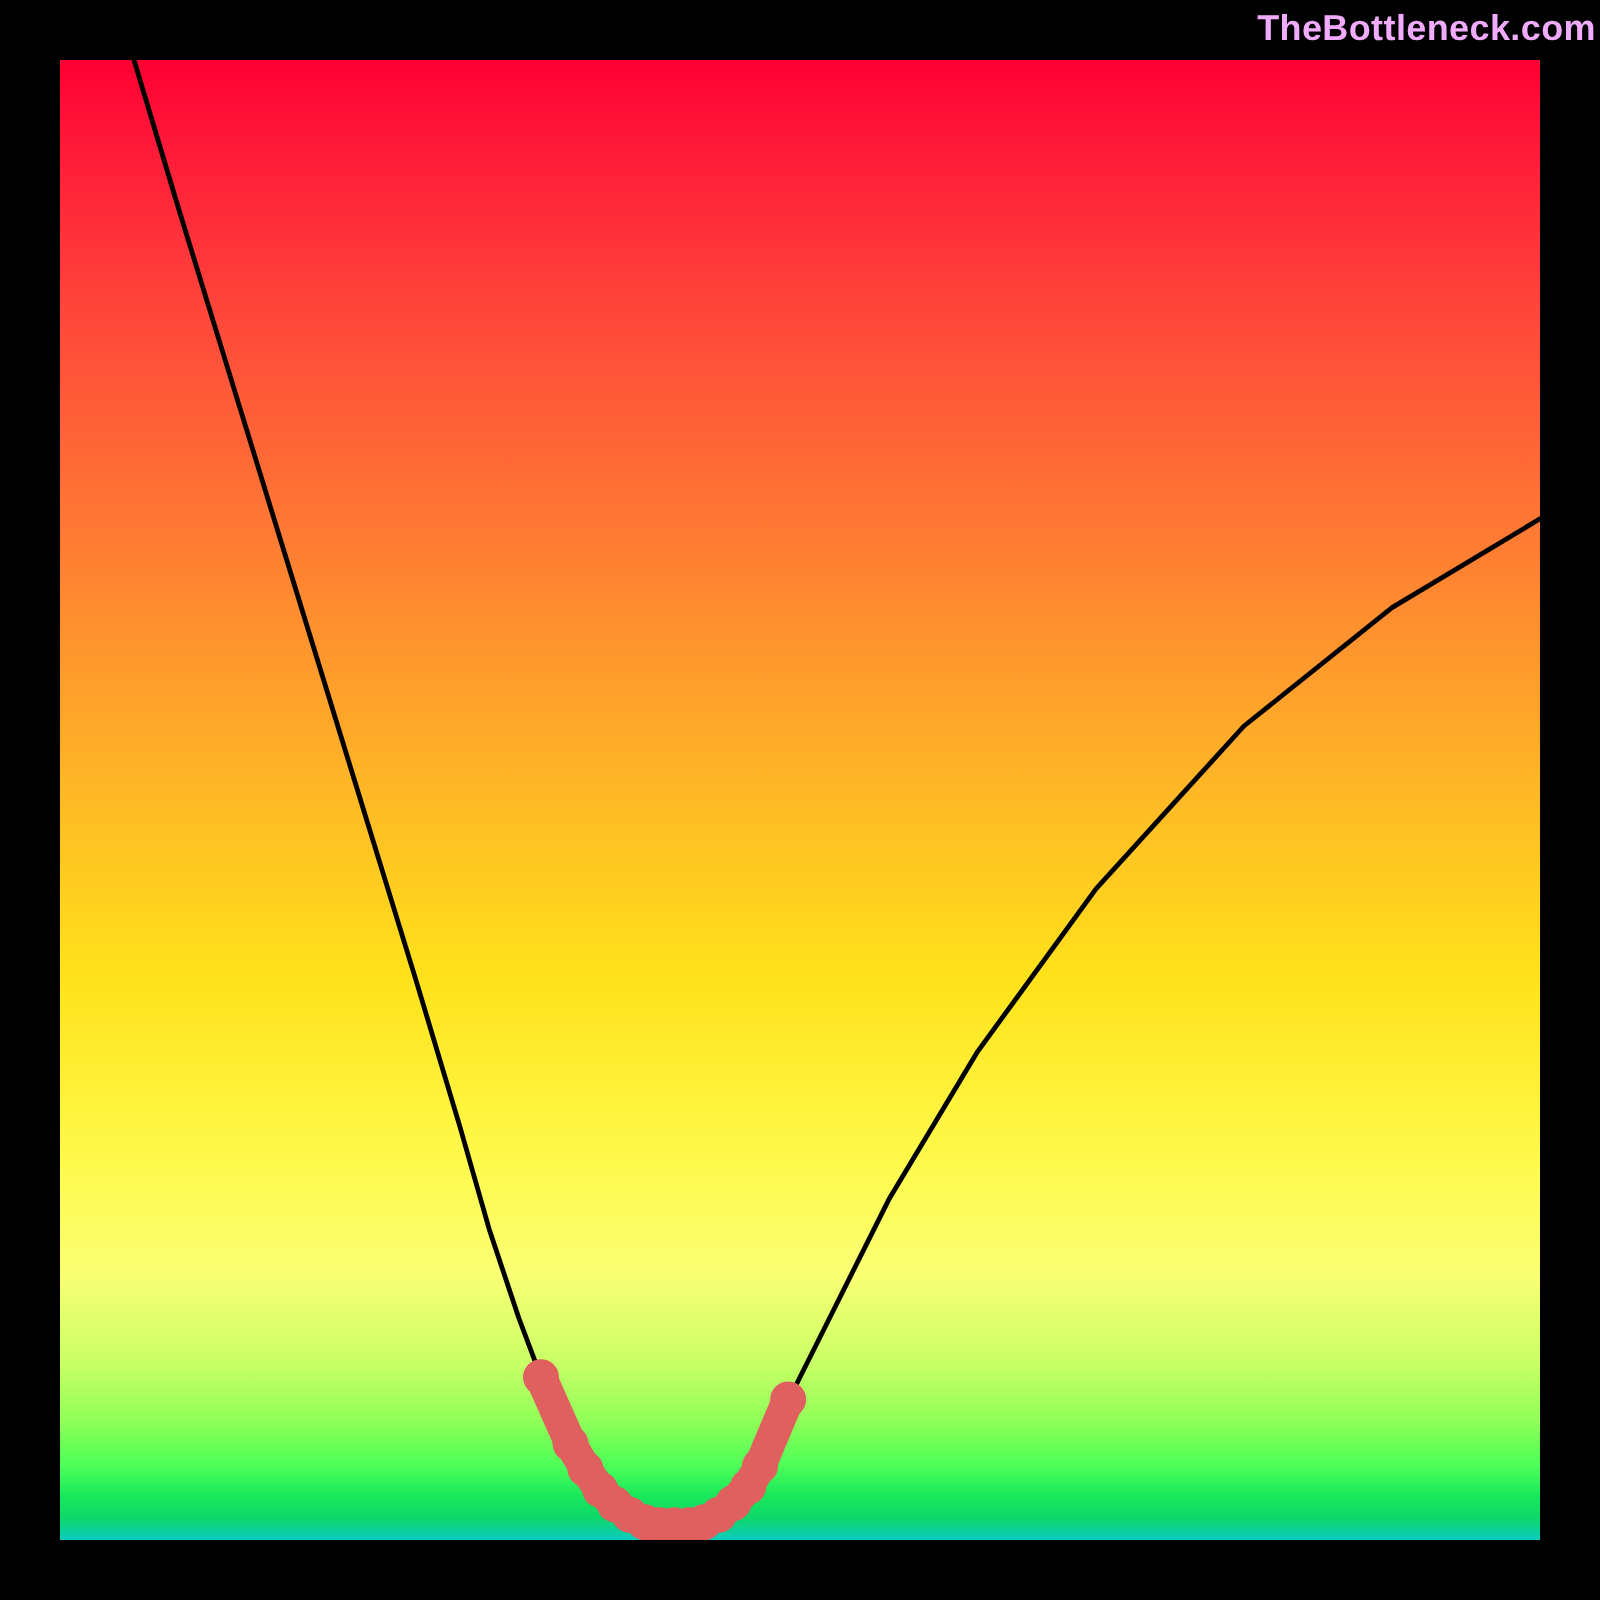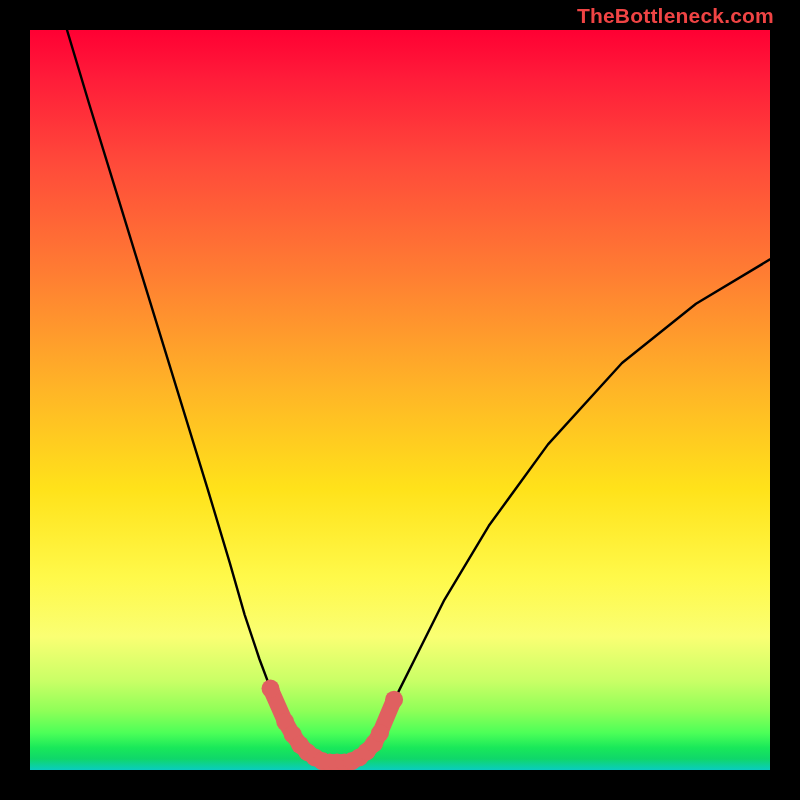--- a/index.html
+++ b/index.html
@@ -45,23 +45,23 @@
     );
   }
   svg.curves {
     position: absolute;
     top: 0;
     left: 0;
   }
   .watermark {
     position: absolute;
     top: 4px;
-    right: 26px;
-    color: #ef4444;
-    font-size: 21px;
+    right: 2px;
+    color: #f0abfc;
+    font-size: 18px;
     font-weight: 560;
     letter-spacing: 0.2px;
     user-select: none;
   }
 </style>
 </head>
 <body>
 
 <div class="frame">
 

